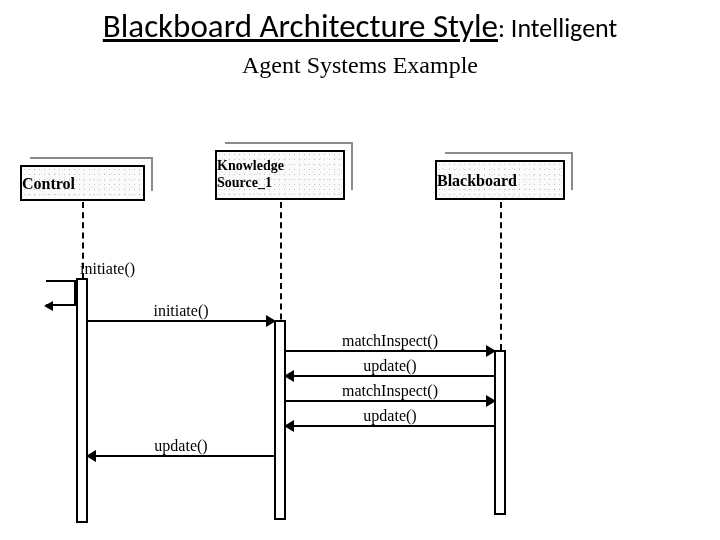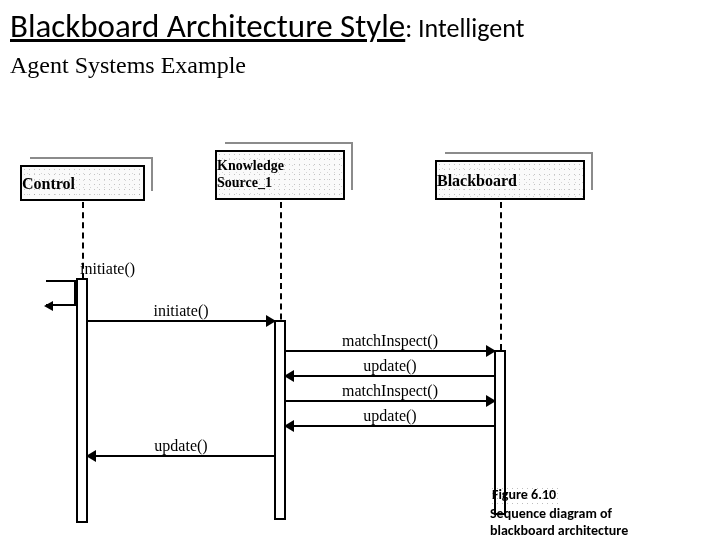--- a/index.html
+++ b/index.html
@@ -5,21 +5,21 @@
   * { box-sizing: border-box; }
   body {
     margin: 0;
     width: 720px;
     height: 540px;
     font-family: "Times New Roman", Times, serif;
     background: #fff;
     position: relative;
     overflow: hidden;
   }
-  .title-block { text-align: left; padding: 6px 10px 2px; }
+  .title-block { text-align: center; padding: 6px 10px 2px; }
   .title-main { font-family: Calibri, Arial, sans-serif; font-size: 33px; color:#000; }
   .title-main .ul { text-decoration: underline; }
   .title-main .small { font-size: 26px; }
   .title-sub { font-size: 24px; margin-top: 6px; }
 
   .diagram { position: absolute; left: 0; top: 110px; width: 720px; height: 430px; }
   .lifeline { position: absolute; top: 130px; border-left: 2px dashed #000; height: 300px; }
   .headbox { position:absolute; border:2px solid #000; background:#fafafa; text-align:left; font-weight:bold; font-family:"Times New Roman", serif;
              background-image: radial-gradient(rgba(0,0,0,0.22) 0.6px, transparent 0.6px), radial-gradient(rgba(0,0,0,0.15) 0.6px, transparent 0.6px);
              background-size: 5px 5px, 7px 7px; background-position: 0 0, 2px 3px; }
@@ -48,21 +48,21 @@
     <span class="ul">Blackboard Architecture Style</span><span class="small">: Intelligent</span>
   </div>
   <div class="title-sub">Agent Systems Example</div>
 </div>
 
 <div class="diagram">
 
   <div class="headbox" style="left:20px; top:55px; width:125px; height:36px; line-height:34px; font-size:16px;">Control</div>
   <div class="headbox" style="left:215px; top:40px; width:130px; height:50px; padding-top:6px; font-size:14px; white-space:pre-line; line-height:1.2;">Knowledge
 Source_1</div>
-  <div class="headbox" style="left:435px; top:50px; width:150px; height:40px; line-height:38px; font-size:16px;">Blackboard</div>
+  <div class="headbox" style="left:435px; top:50px; width:130px; height:40px; line-height:38px; font-size:16px;">Blackboard</div>
 
   <div class="lifeline" style="left:82px; top:92px;"></div>
   <div class="lifeline" style="left:280px; top:92px;"></div>
   <div class="lifeline" style="left:500px; top:92px;"></div>
 
   <div class="activation" style="left:76px; top:168px; height:245px;"></div>
   <div class="activation" style="left:274px; top:210px; height:200px;"></div>
   <div class="activation" style="left:494px; top:240px; height:165px;"></div>
 
   <div class="selfmsg" style="left:46px; top:170px; height:26px;">
@@ -102,18 +102,13 @@
       <div class="arrow-head-l"></div>
     <div class="label">update()</div>
   </div>
 
   <div class="msg" style="left:88px; top:345px; width:186px;">
     <div class="arrow-line" style="left:8px; right:0;"></div>
       <div class="arrow-head-l"></div>
     <div class="label">update()</div>
   </div>
 
-  <div class="caption-area">
-    <span class="noise">Figure 6.10</span><br>
-    <span>Sequence diagram of</span><br>
-    <span>blackboard architecture</span>
-  </div>
 </div>
 
 </body></html>

